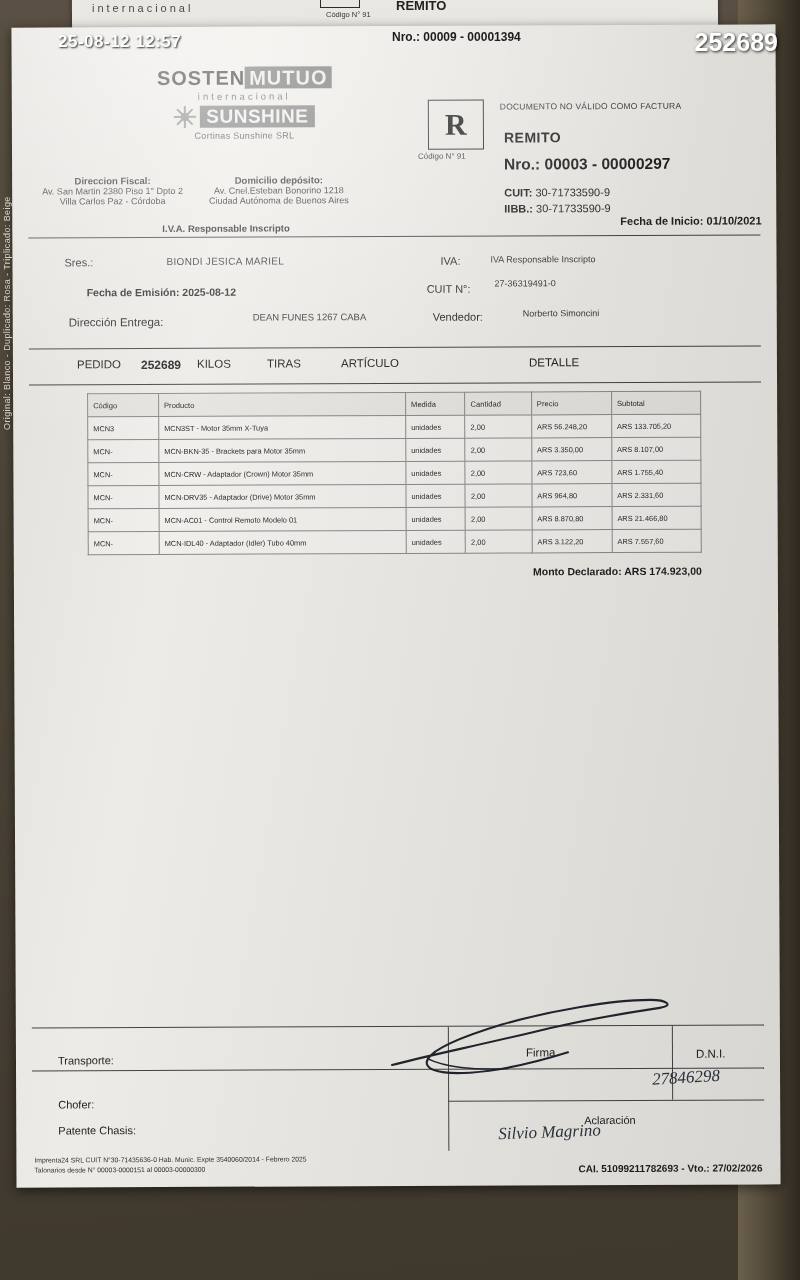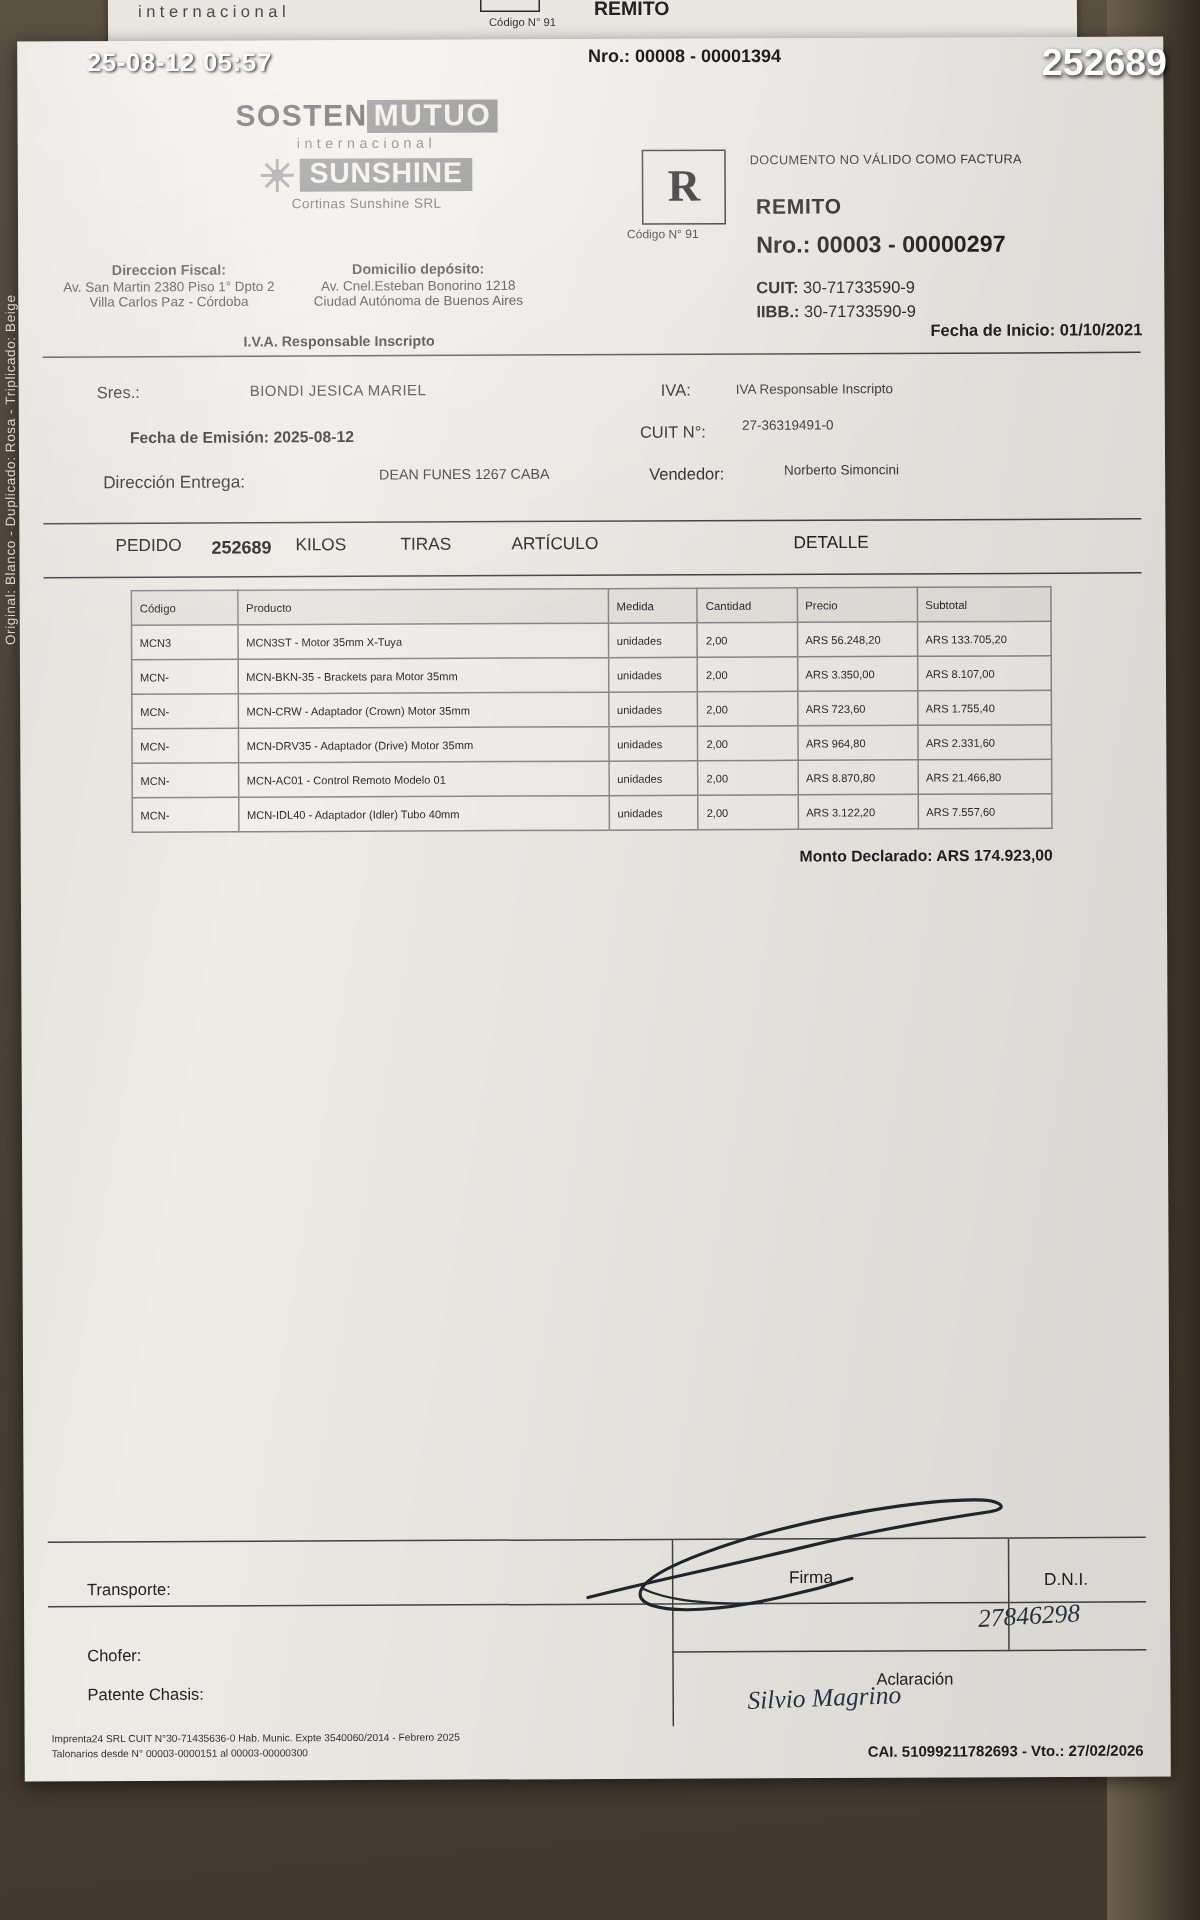--- a/index.html
+++ b/index.html
@@ -230,24 +230,24 @@
 
 <div class="desk"></div>
 <div class="desk-edge-right"></div>
 
 <div class="sheet-back"></div>
 <div class="top-strip">
   <div class="ts-rbox"></div>
   <span class="ts-int">internacional</span>
   <span class="ts-cod">Código N° 91</span>
   <span class="ts-rem">REMITO</span>
-  <span class="ts-nro">Nro.: 00008 - 00001394</span>
+  <span class="ts-nro">Nro.: 00009 - 00001394</span>
 </div>
 
-<div class="cam-ts">25-08-12 05:57</div>
+<div class="cam-ts">25-08-12 12:57</div>
 <div class="cam-num">252689</div>
 
 <div class="side-legend">Original: Blanco - Duplicado: Rosa - Triplicado: Beige</div>
 
 <div class="sheet">
 
   <div class="hdr">
 
     <div class="logo-wrap">
       <div class="logo-1">

